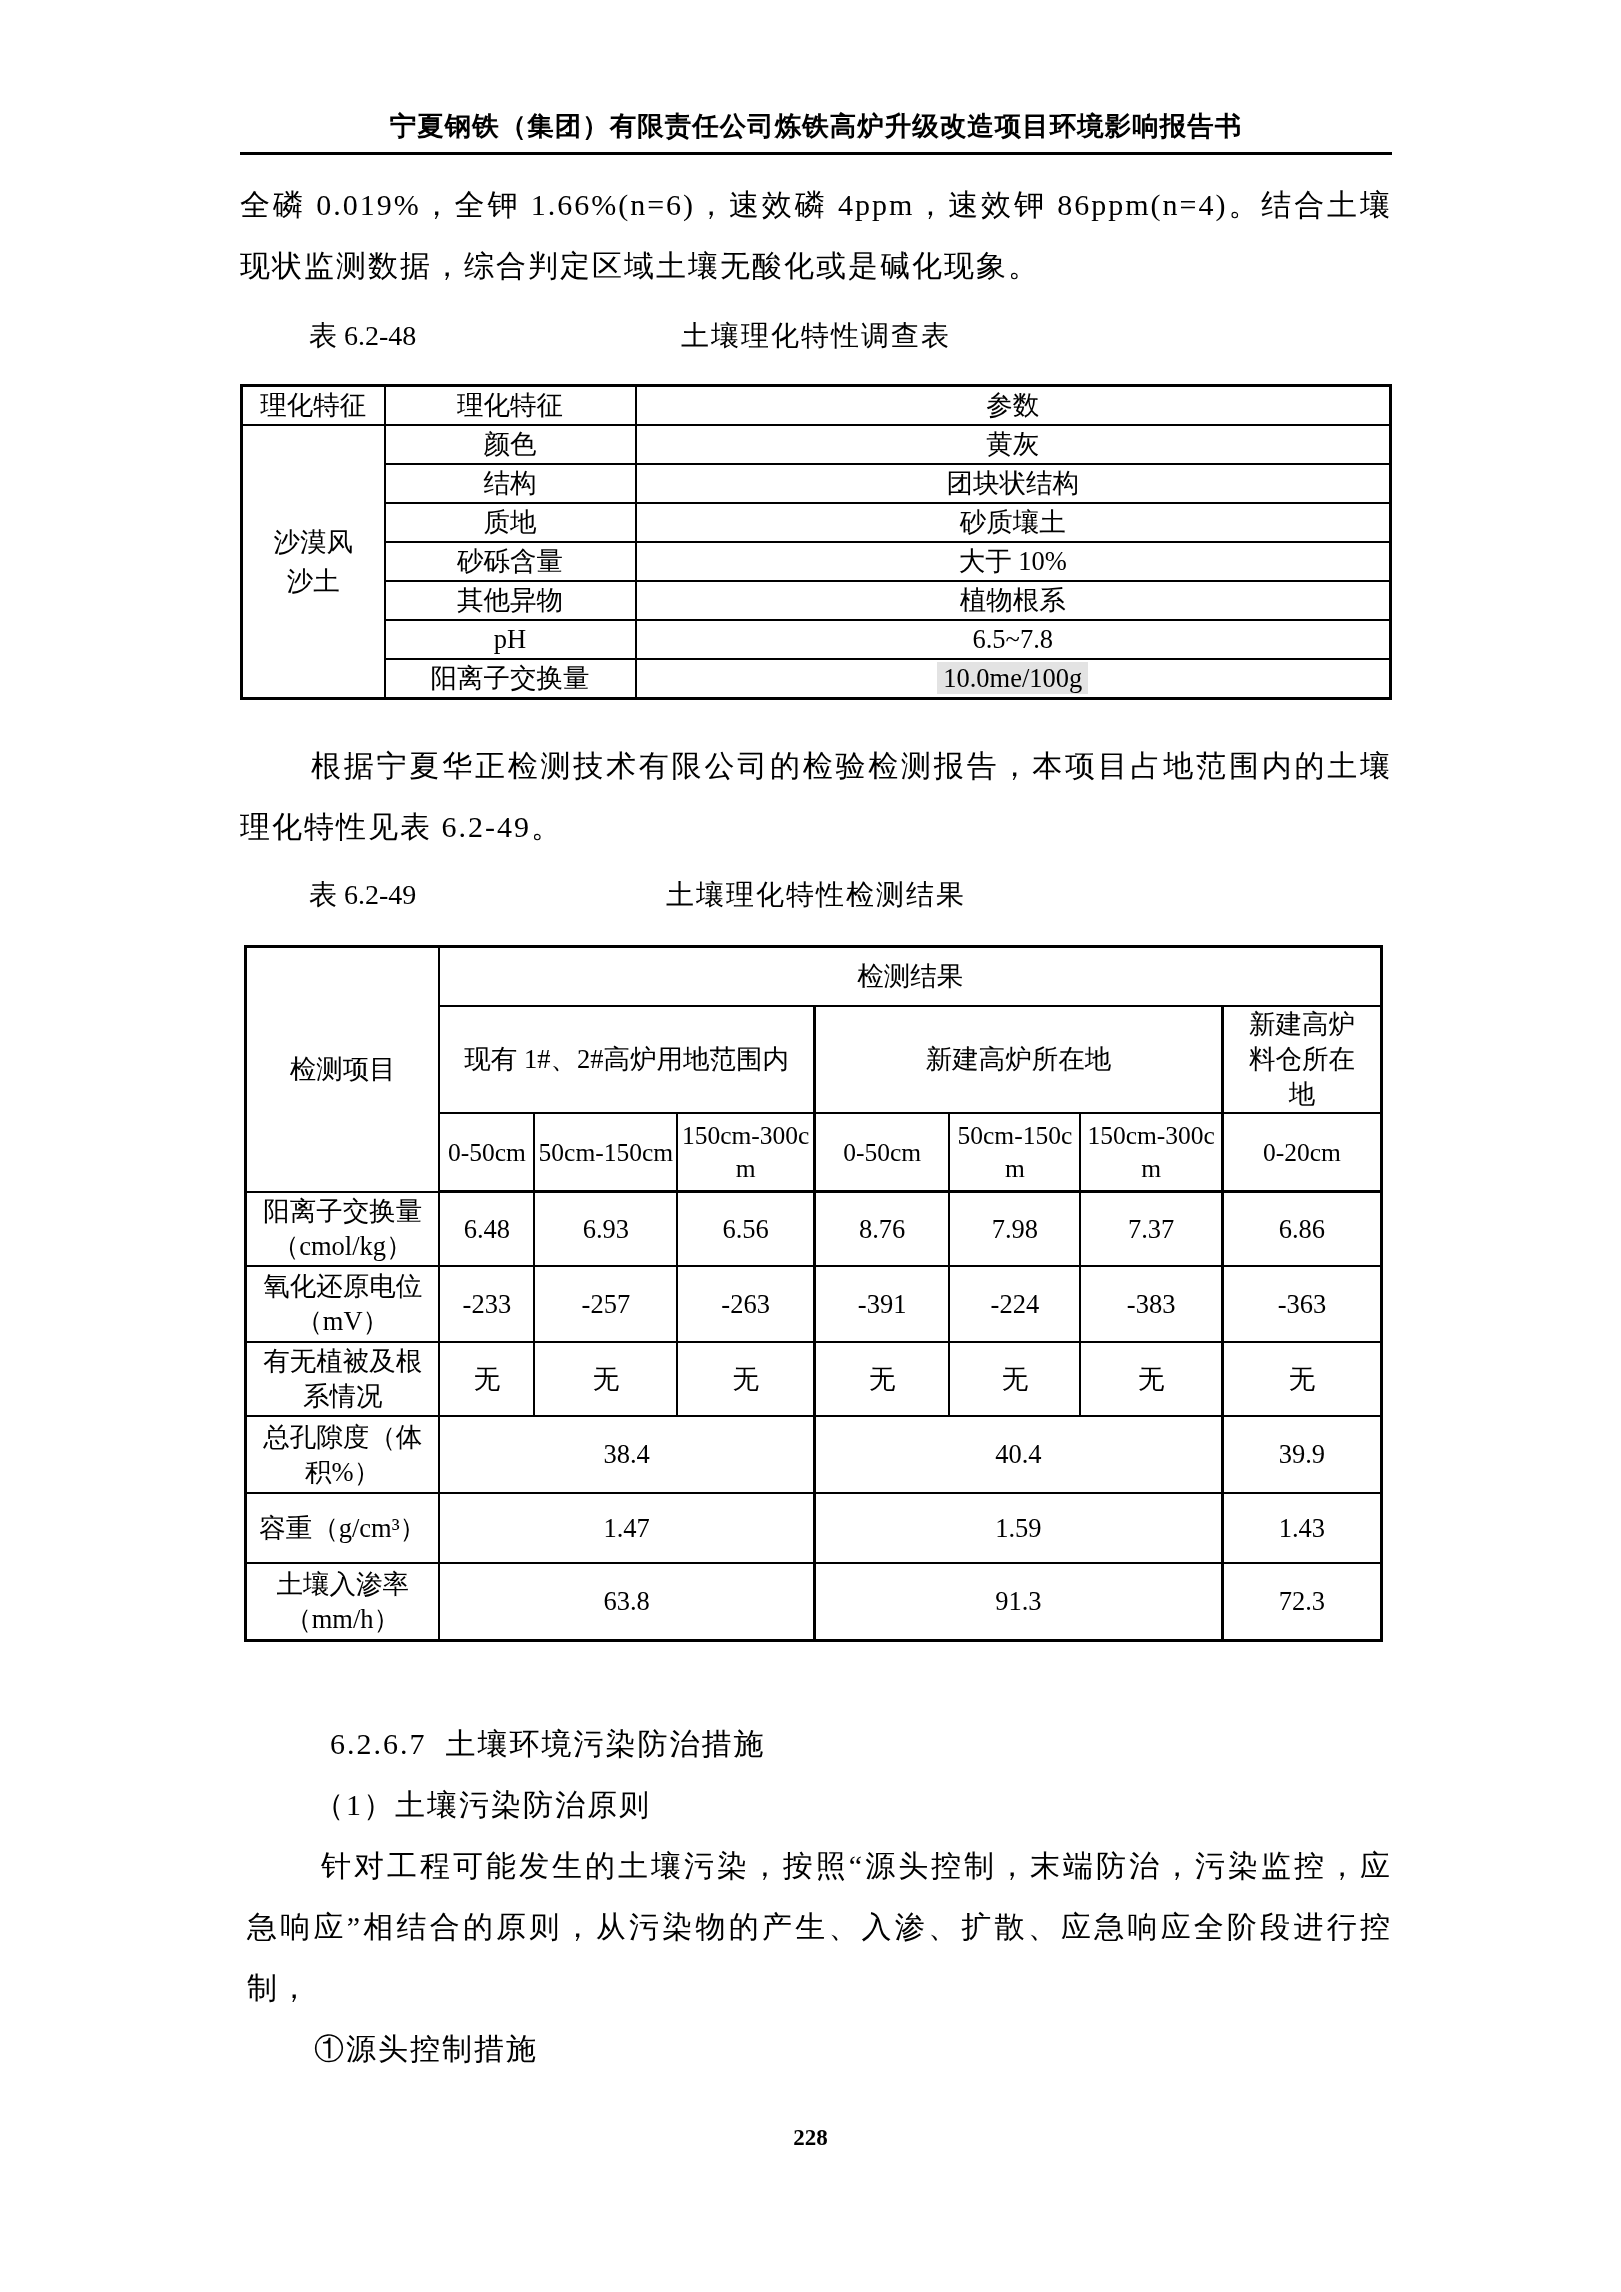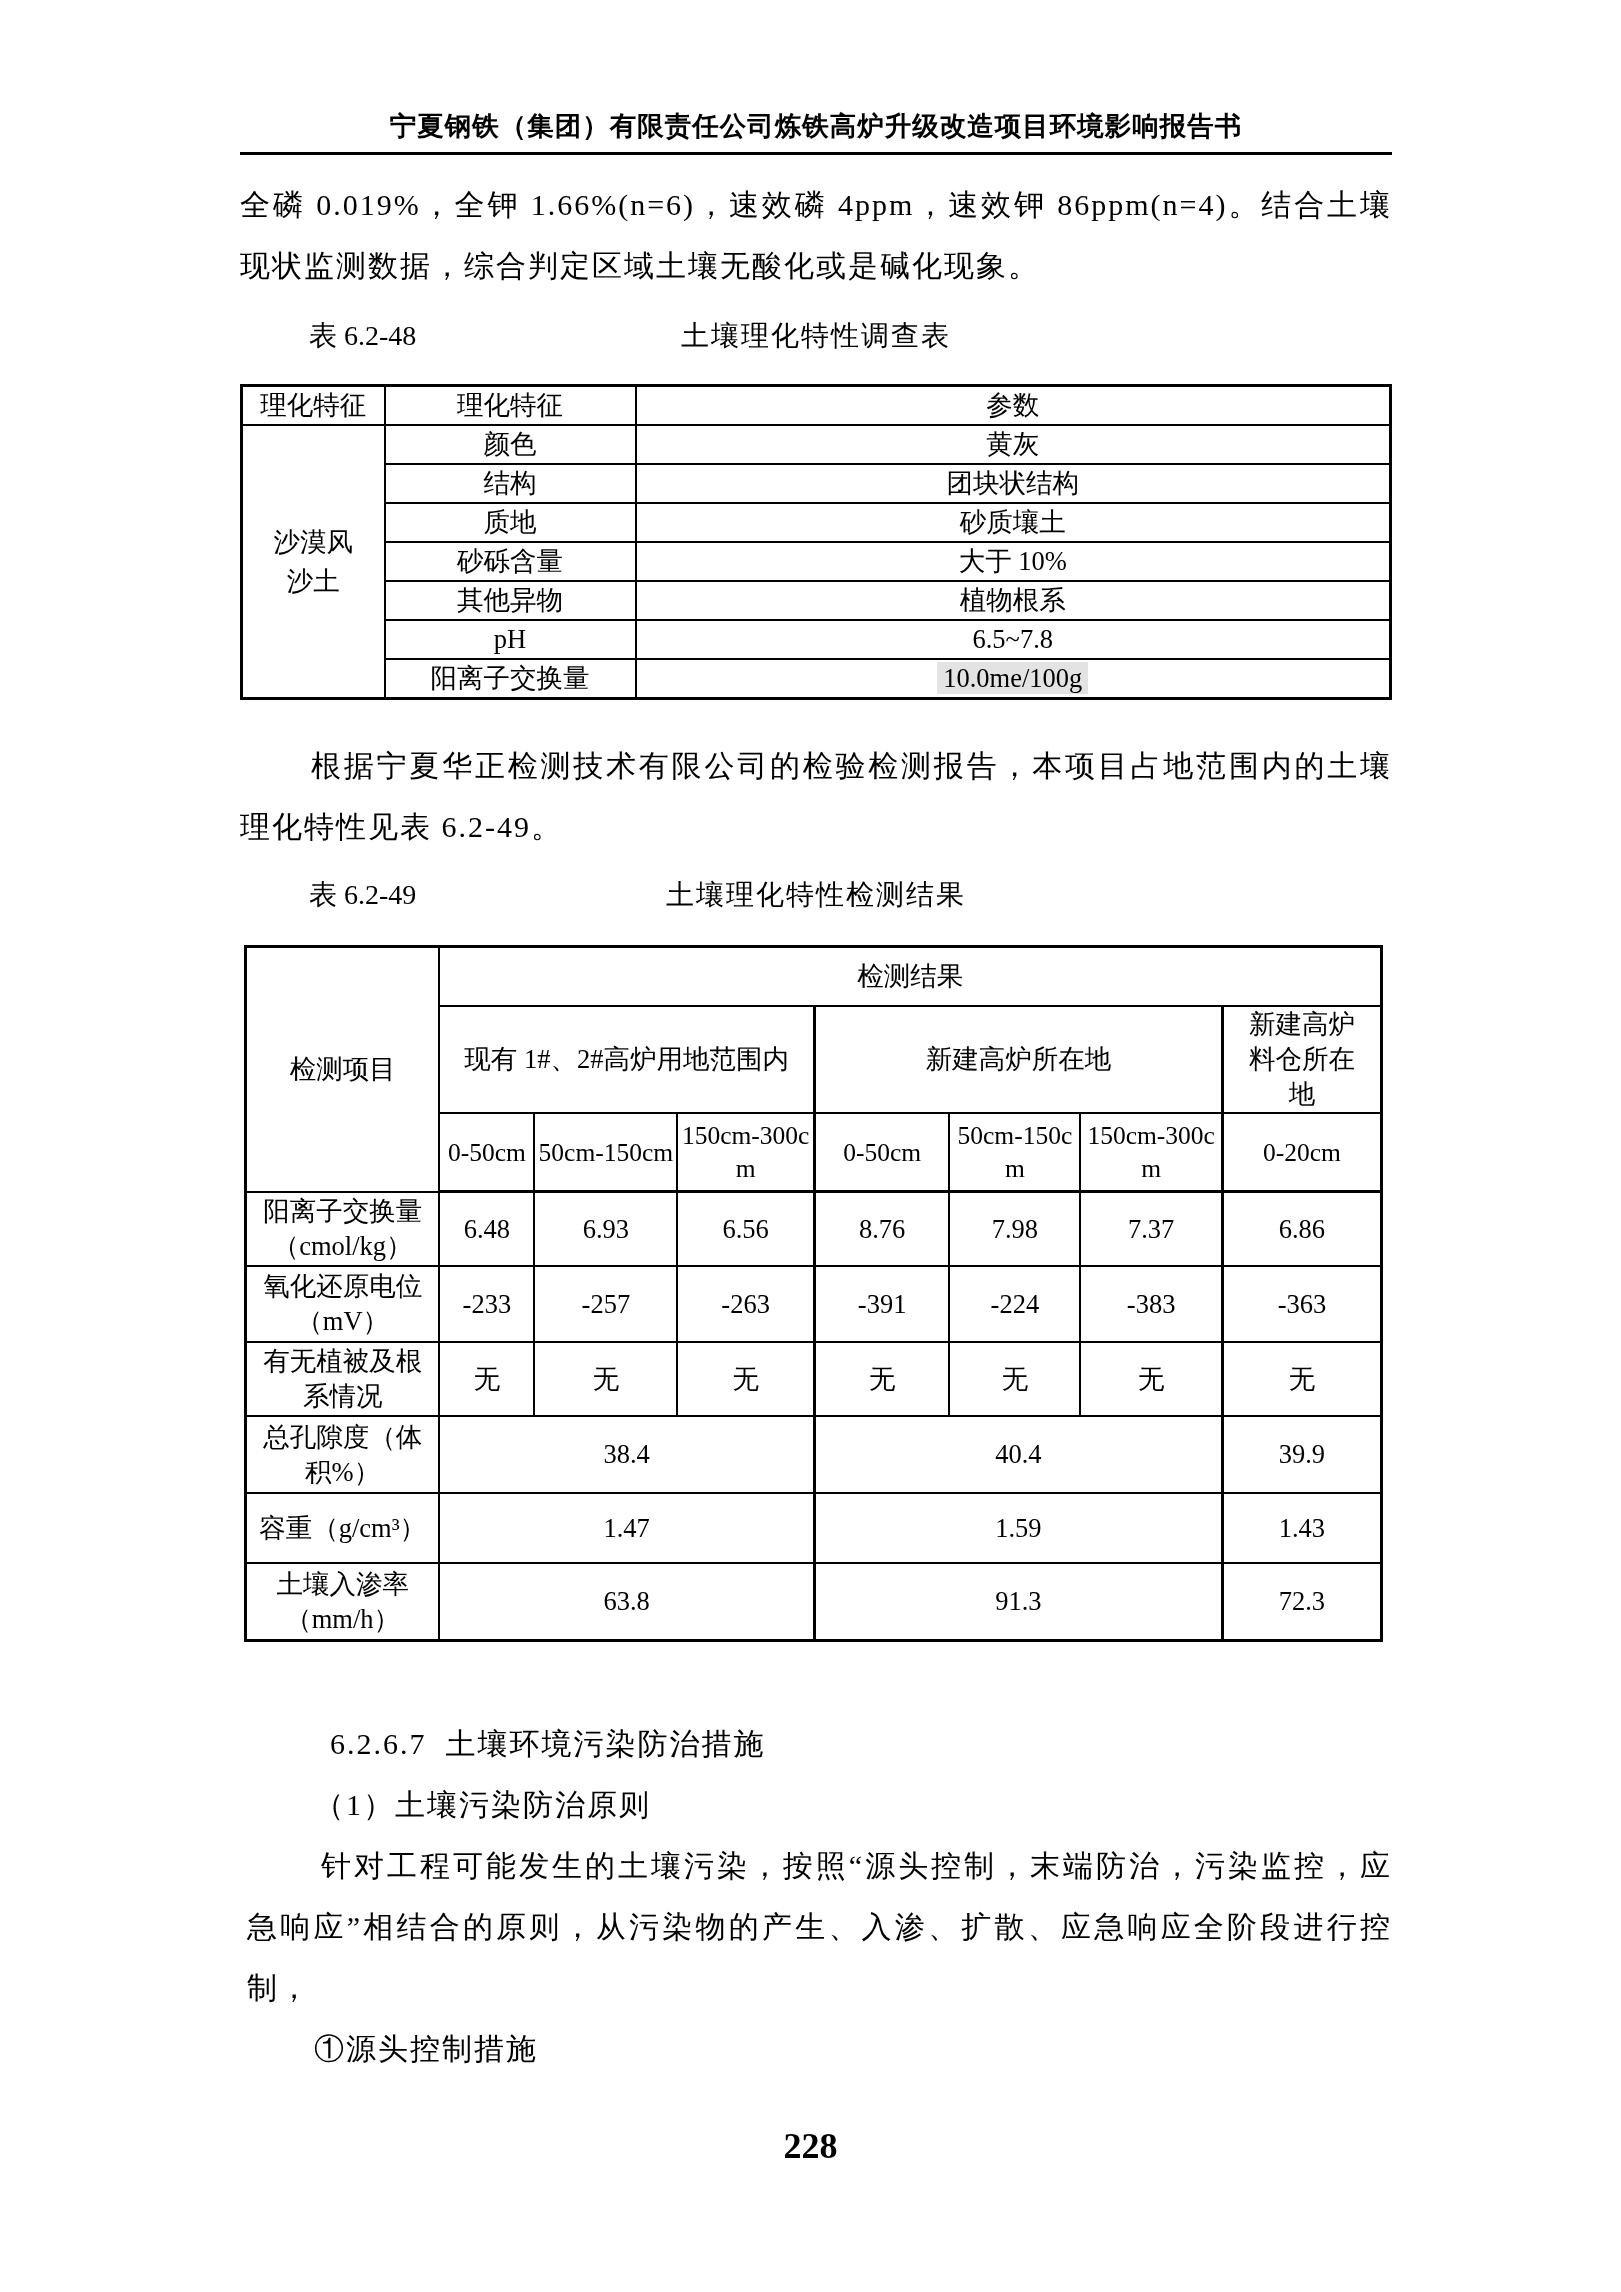--- a/index.html
+++ b/index.html
@@ -108,21 +108,21 @@
     padding-left:90px;
     white-space:pre-wrap;
   }
   .sec-item { font-size:30px; line-height:61px; letter-spacing:2px; padding-left:74px; }
   .sec-para { text-indent:74px;margin-left:7px; }
   .page-number {
     position:absolute;
     top:2125px; left:0;
     width:100%;
     text-align:center;
-    font-size:36px;
+    font-size:23px;
     font-weight:bold;
   }
 </style>
 </head>
 <body>
 
 <div class="page">
   <div class="content">
 
     <div class="header">

